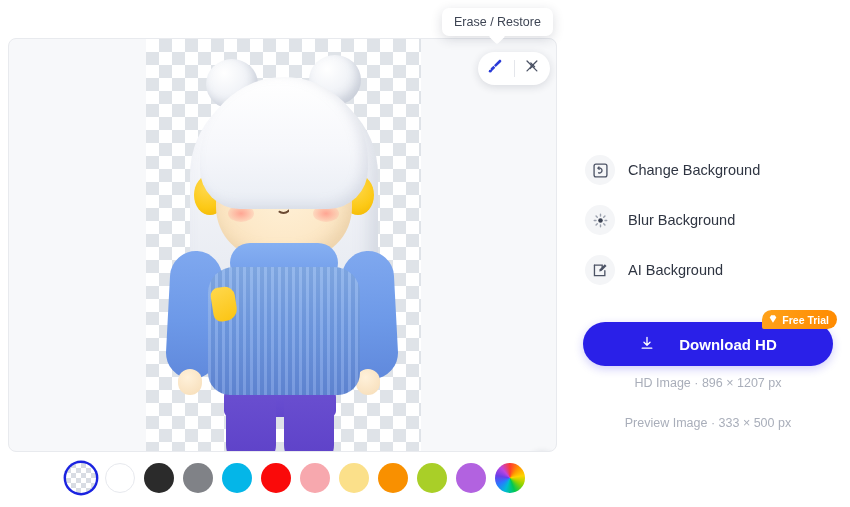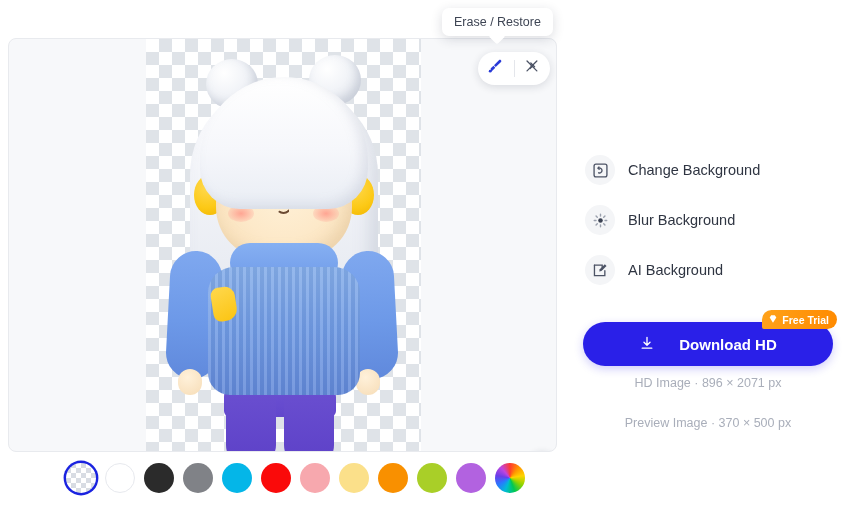--- a/index.html
+++ b/index.html
@@ -504,19 +504,19 @@
       <span id="download-hd-label">Download HD</span>
     </button>
     <div id="free-trial-badge">
       <span>
         <svg width="10" height="10" viewBox="0 0 12 12">
           <path d="M2 4.3 6 10.4 10 4.3 8.2 1.6H3.8z" fill="#ffffff"></path>
         </svg>
       </span>
       <span>Free Trial</span>
     </div>
-    <div class="caption">HD Image · 896 × 2071 px</div>
+    <div class="caption">HD Image · 896 × 1207 px</div>
   </div>
 
   <div id="download-preview-wrap">
-    <div class="caption">Preview Image · 370 × 500 px</div>
+    <div class="caption">Preview Image · 333 × 500 px</div>
   </div>
 </div>
 
 </body></html>

